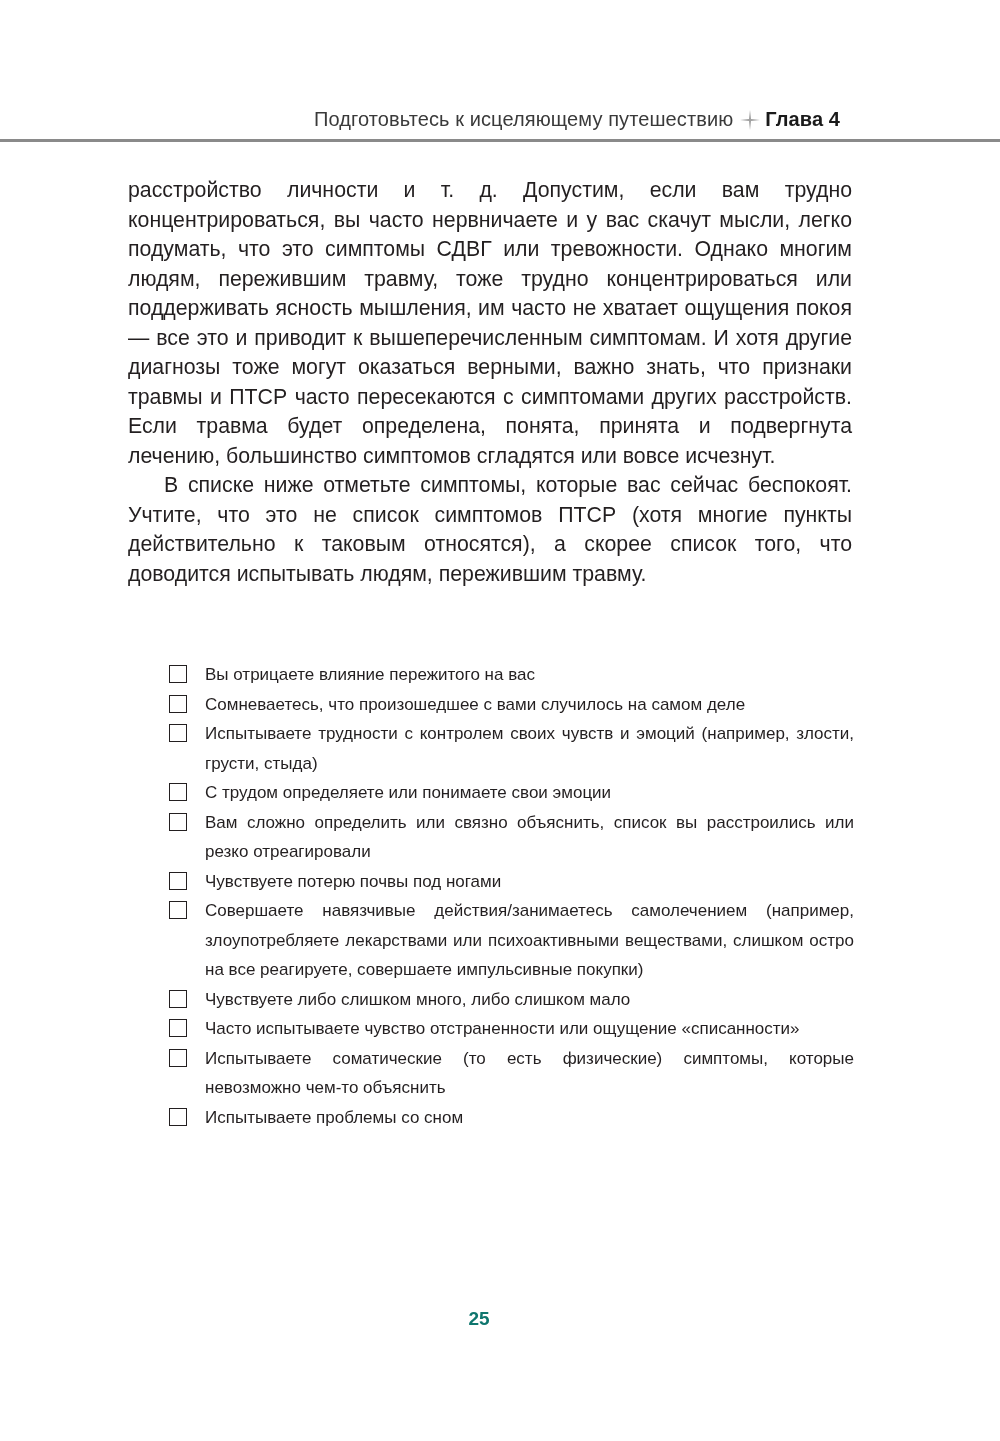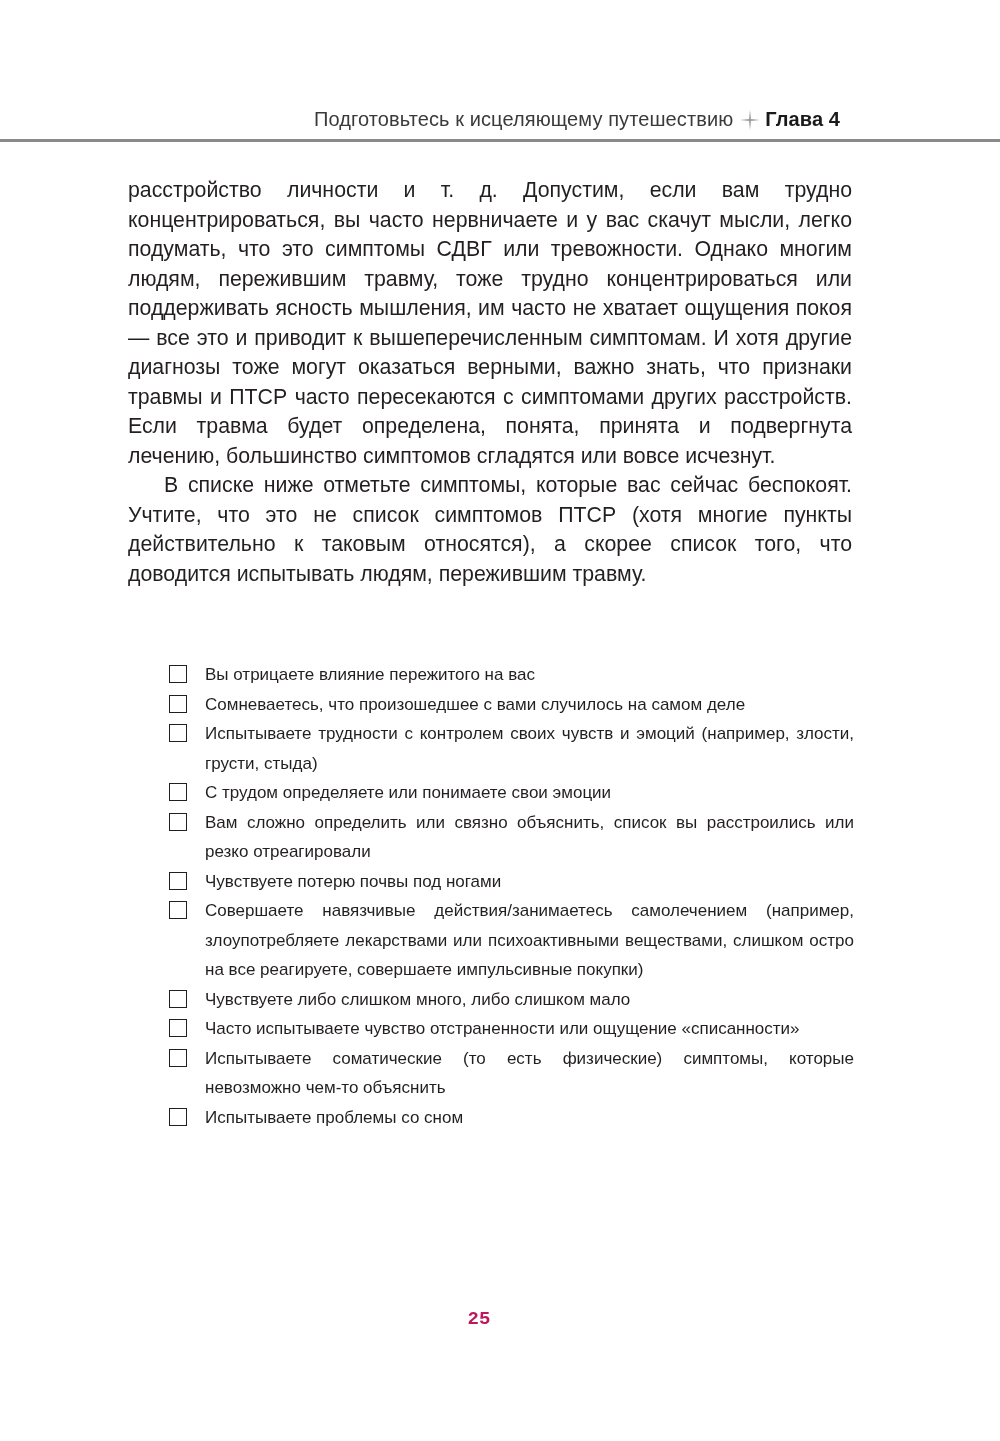--- a/index.html
+++ b/index.html
@@ -91,22 +91,21 @@
       background: #fff;
     }
     .page-number {
       position: absolute;
       top: 1308px;
       left: 0;
       width: 958px;
       text-align: center;
       font-size: 19px;
       font-weight: bold;
-      color: #be185d;
-      font-family: Liberation Mono, monospace;
+      color: #0f766e;
     }
   </style>
 </head>
 <body>
 
 <div class="running-header">
   <span>Подготовьтесь к исцеляющему путешествию</span>
   <span class="sep">
     <svg width="22" height="22" viewBox="0 0 22 22">
       <path d="M11 1 L12 10 L21 11 L12 12 L11 21 L10 12 L1 11 L10 10 Z" fill="#a0a0a0"></path>

